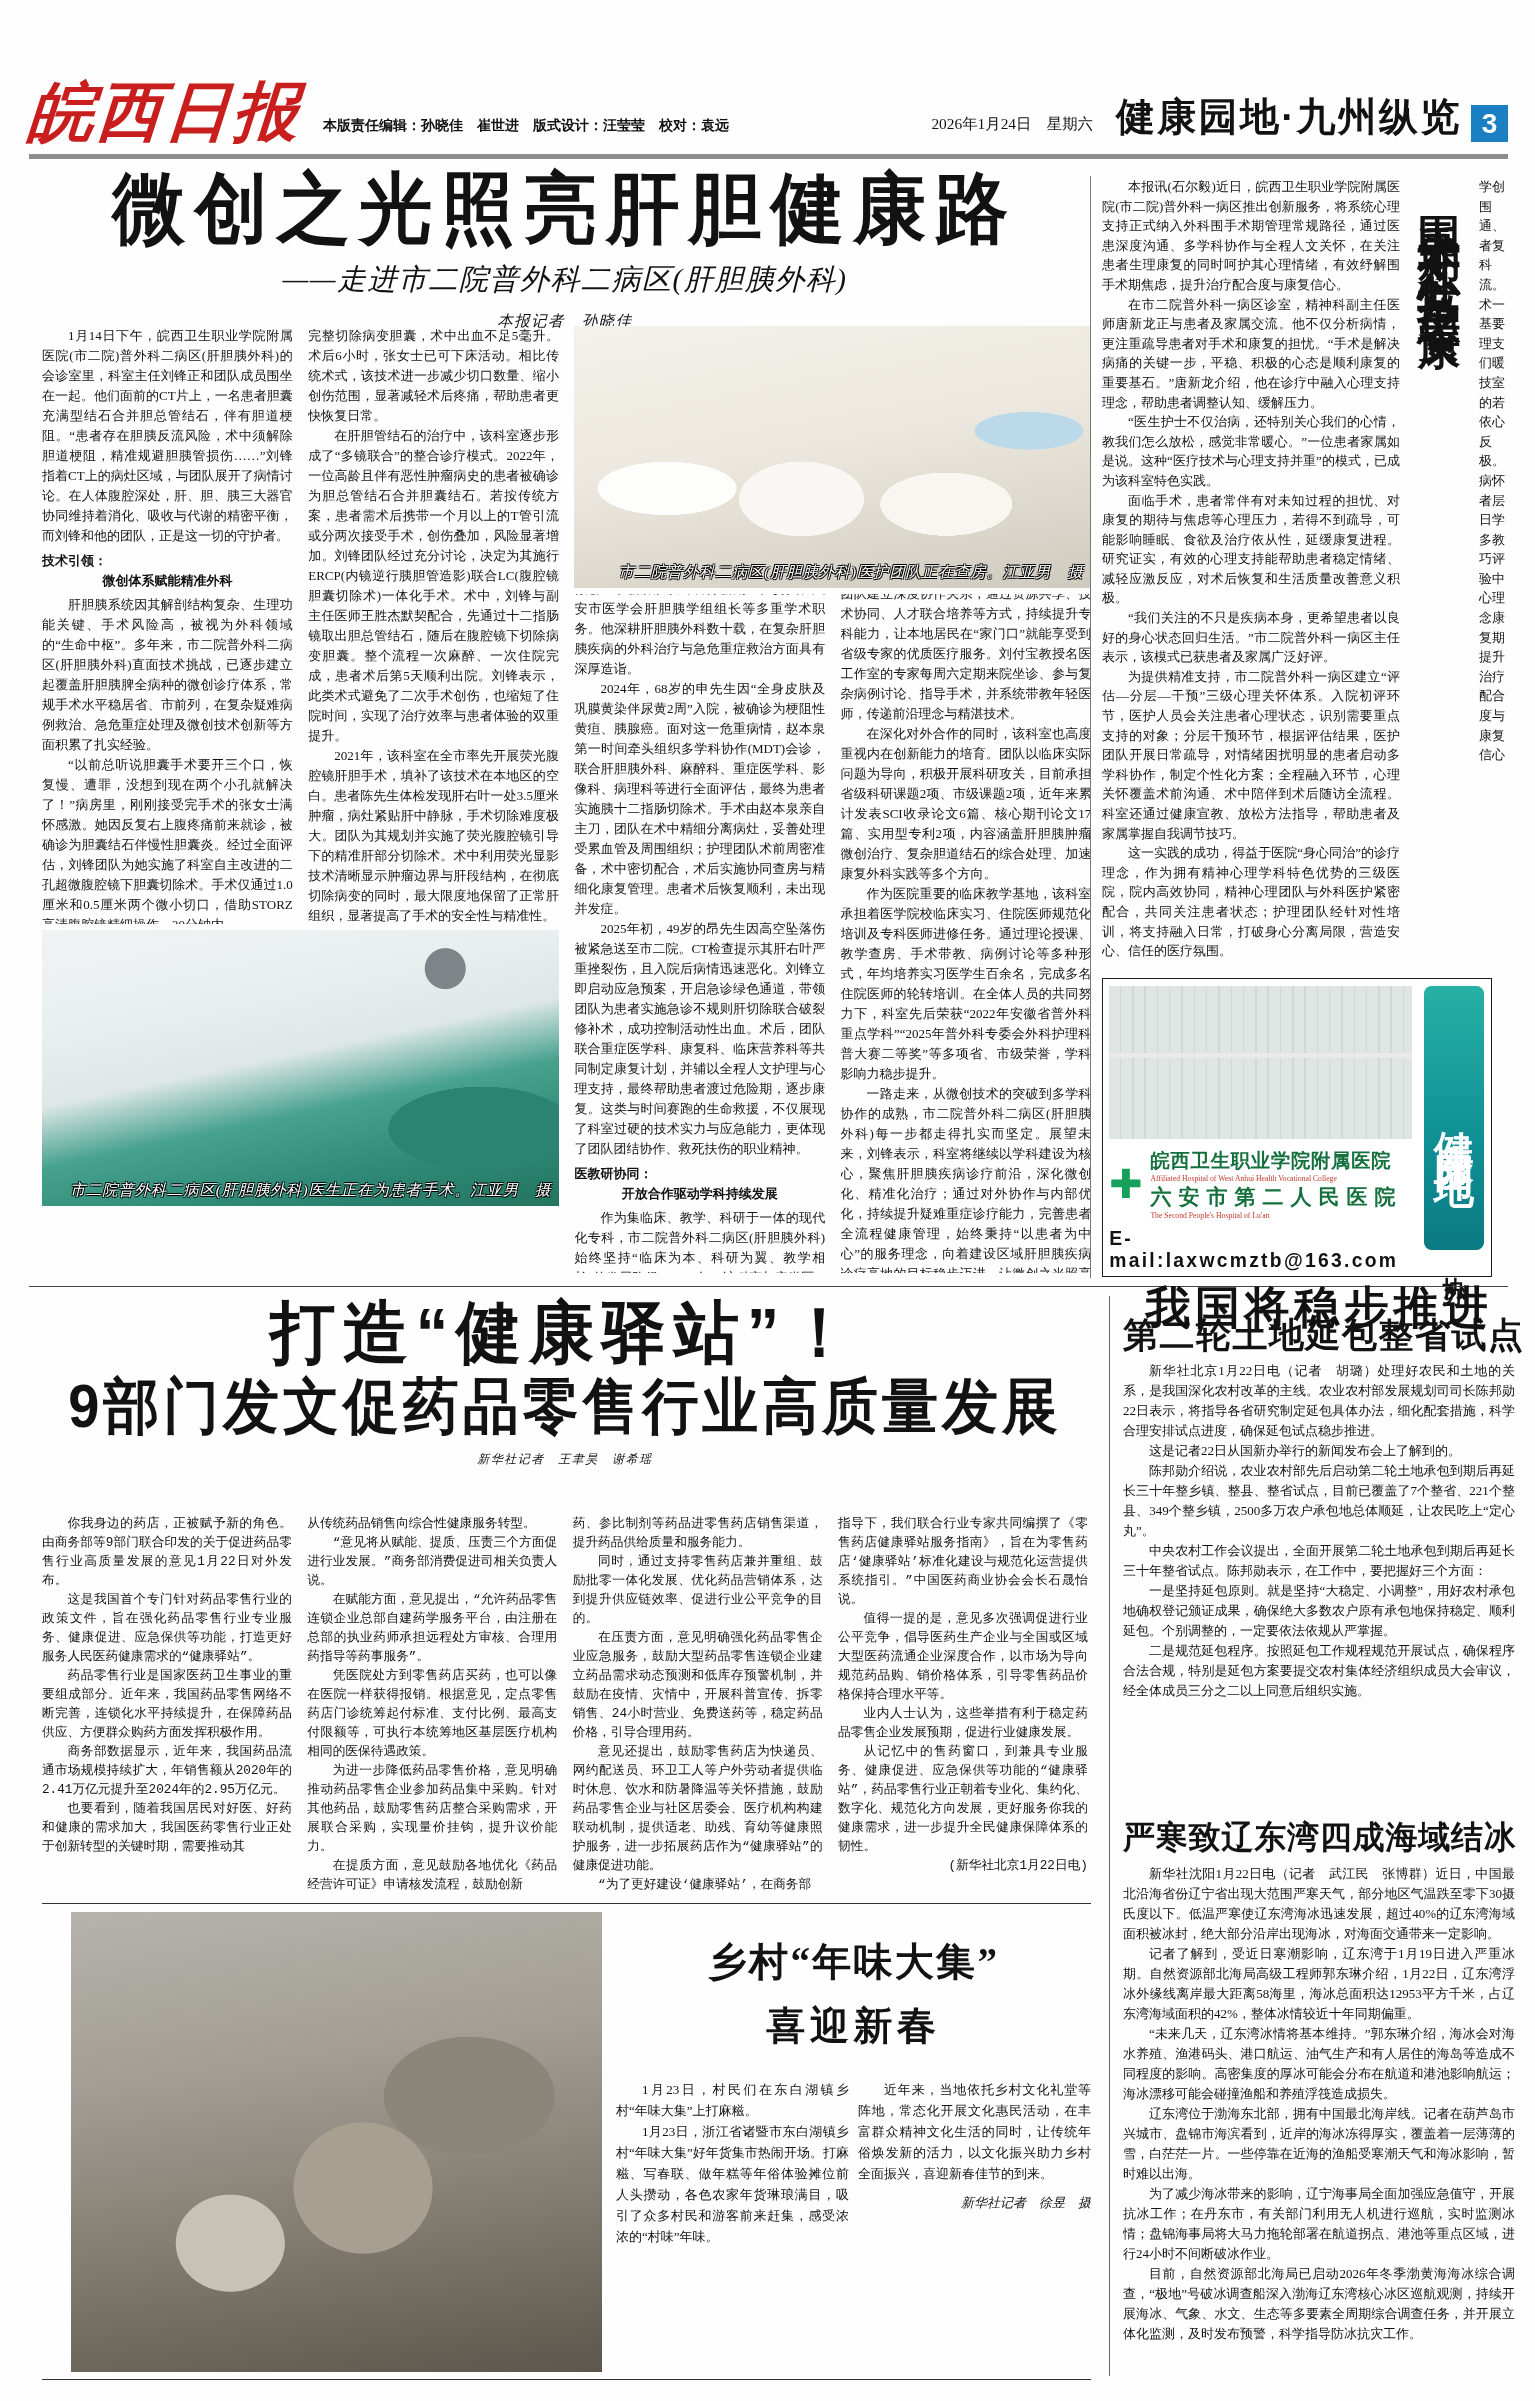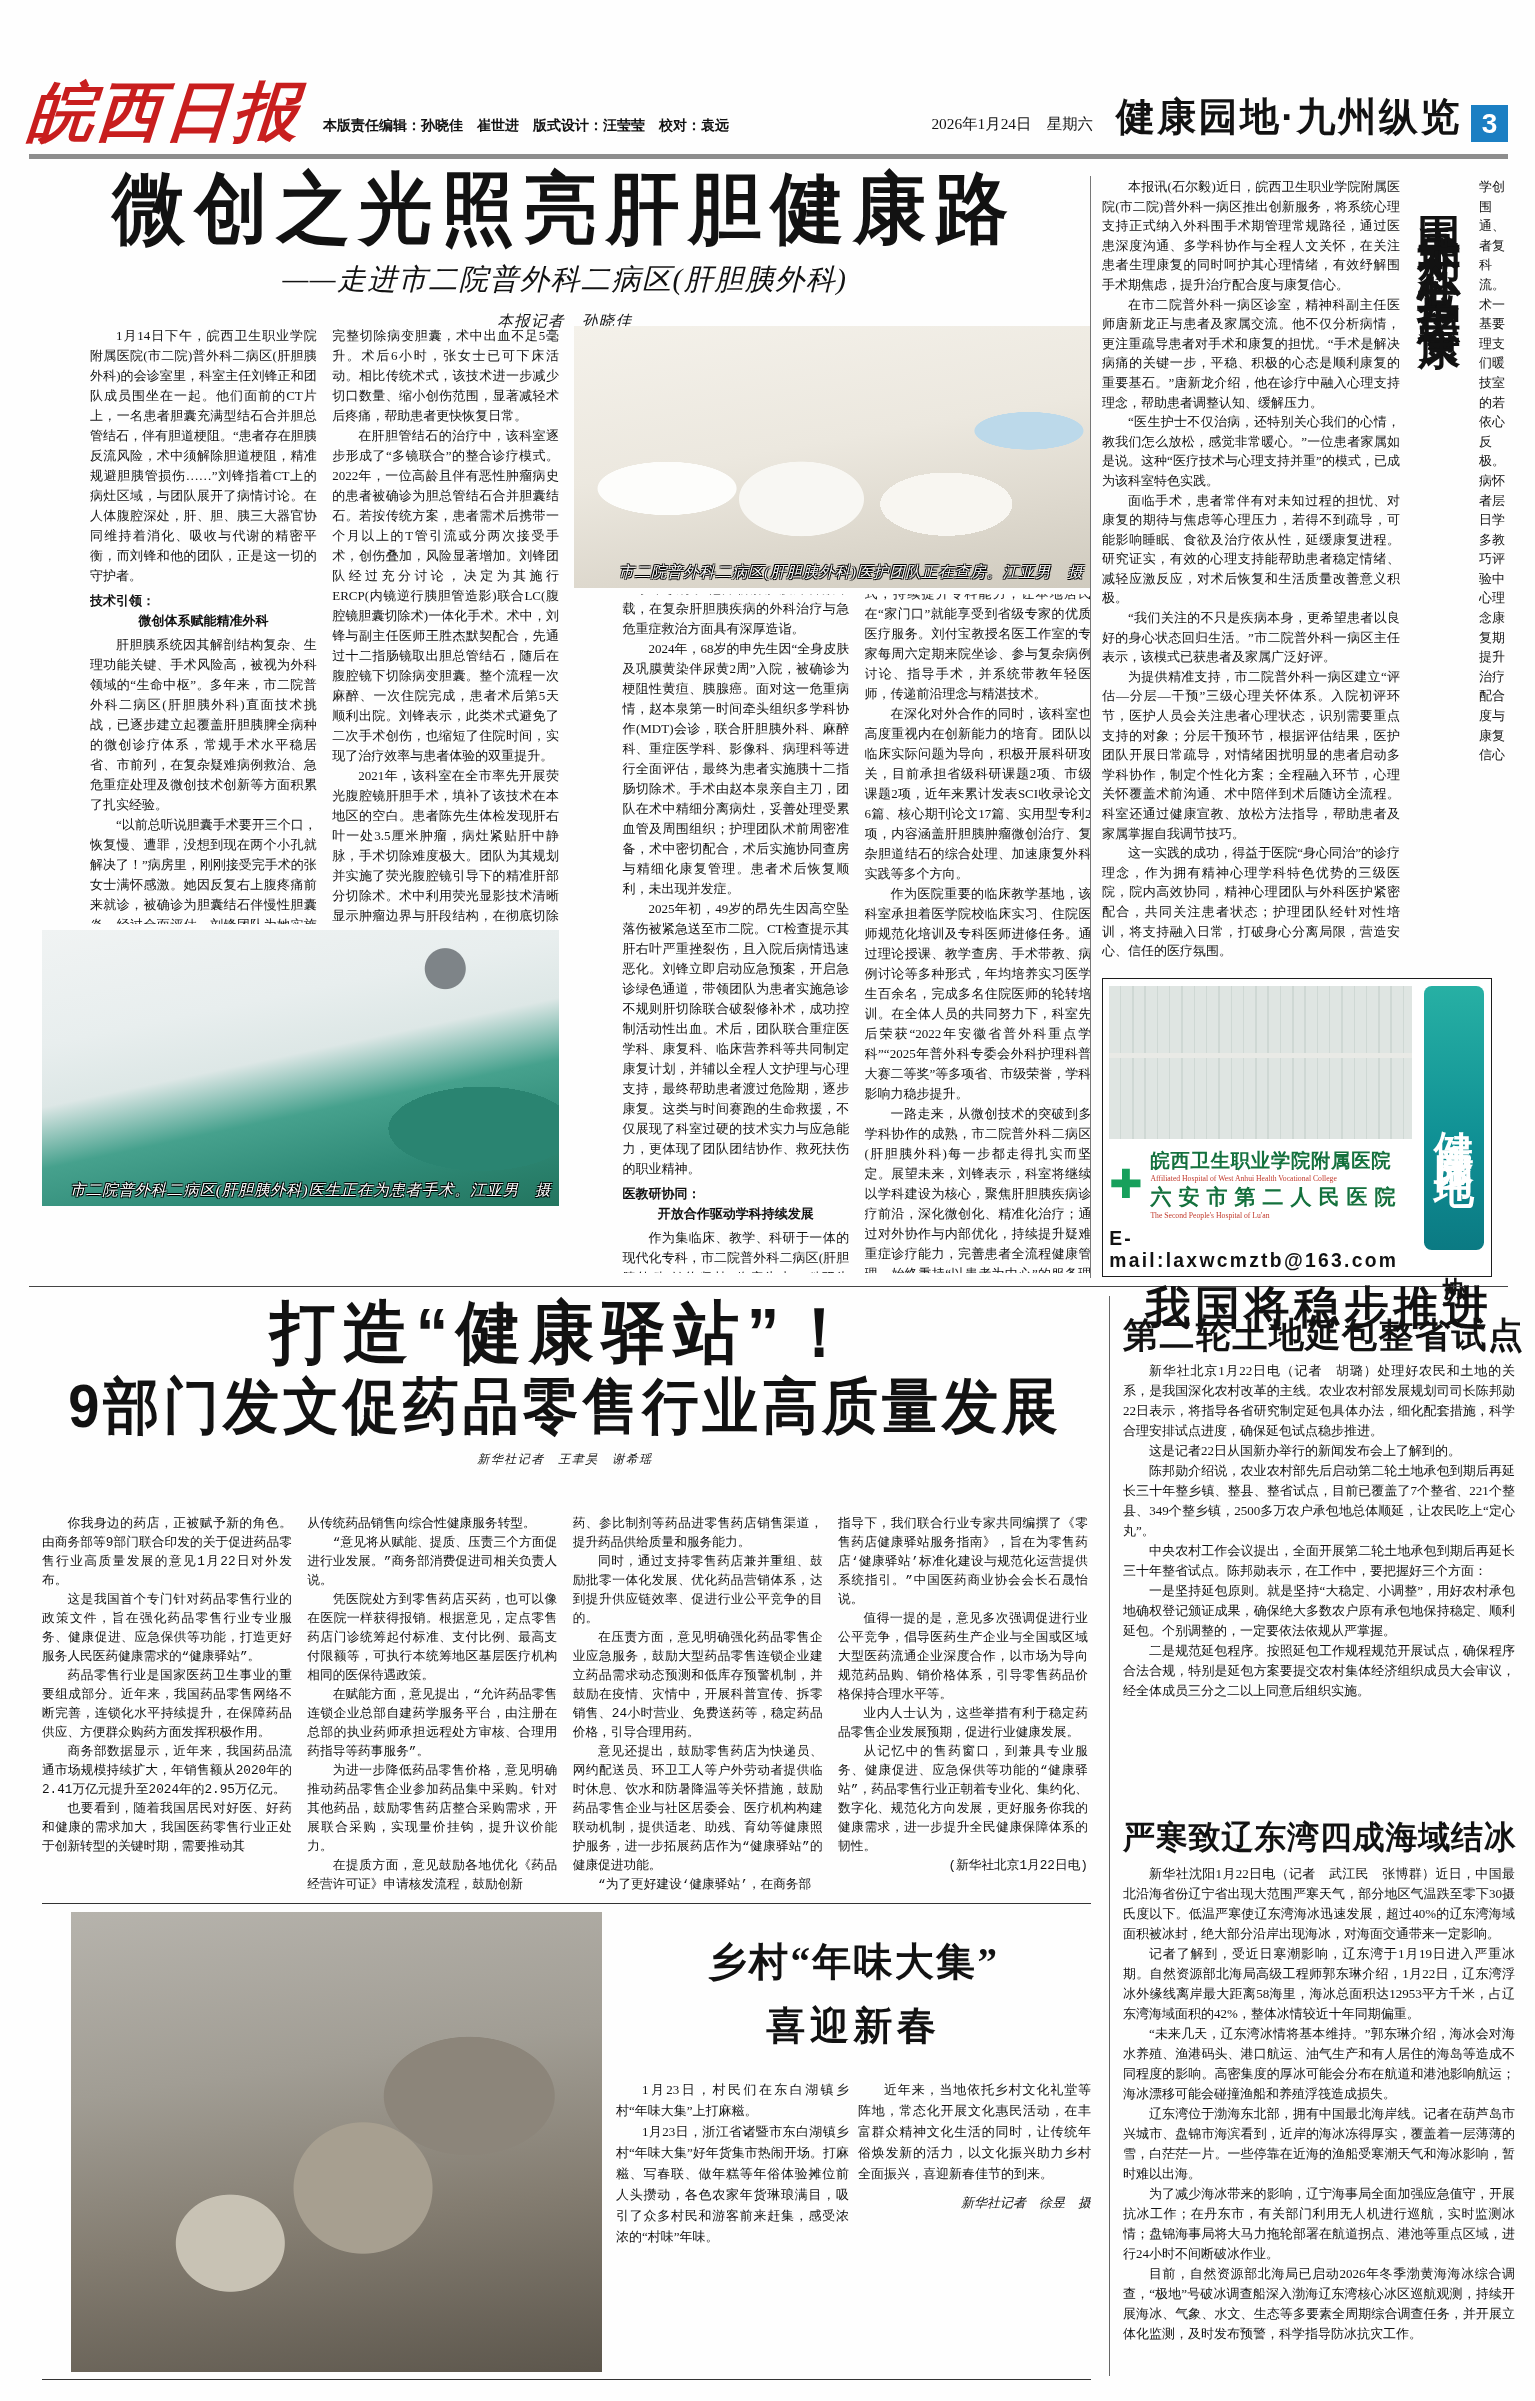--- a/index.html
+++ b/index.html
@@ -25,21 +25,21 @@
   
   .lead-head{position:absolute;left:42px;top:171px;width:1046px;text-align:center;}
   .lead-head h1{margin:0;font-size:73px;font-weight:900;font-family:"Liberation Sans",sans-serif;
                 letter-spacing:9.3px;line-height:1.05;transform:scaleY(1.06);white-space:nowrap;}
   .lead-sub{font-size:29px;margin-top:12.3px;font-style:italic;letter-spacing:1.5px;}
   .lead-byline{font-size:15.4px;margin-top:10.8px;font-style:italic;letter-spacing:1.5px;}
 
   .lead-body{position:absolute;left:42px;top:326px;width:1046px;height:955px;display:flex;gap:15.4px;
              font-size:13px;line-height:20px;text-align:justify;}
   .colpair{width:517px;display:flex;flex-direction:column;}
-  .pair-cols{display:flex;gap:15.4px;overflow:hidden;margin-left:48px;}
+  .pair-cols{display:flex;gap:15.4px;overflow:hidden;}
   .pair12 .pair-cols{height:598px;}
   .pair34 .pair-cols{height:679px;margin-top:6.2px;align-items:center;}
   .ncol{width:251px;overflow:hidden;}
   .lead-body p,.mid-body p,.land p,.ice p,.market-cols p,.psy-text p{margin:0;text-indent:2em;}
   .noindent{text-indent:0 !important;}
   .subA{font-weight:bold;text-indent:0 !important;margin-top:4.6px !important;font-family:"Liberation Sans",sans-serif;}
   .subB{font-weight:bold;text-align:center;text-indent:0 !important;margin-bottom:4.6px !important;
         font-family:"Liberation Sans",sans-serif;}
 
   .photo{position:relative;overflow:hidden;}
@@ -250,22 +250,22 @@
     <div class="mcol" data-name="pharmacy-column-1">
       <p data-name="paragraph">你我身边的药店，正被赋予新的角色。由商务部等9部门联合印发的关于促进药品零售行业高质量发展的意见1月22日对外发布。</p>
       <p data-name="paragraph">这是我国首个专门针对药品零售行业的政策文件，旨在强化药品零售行业专业服务、健康促进、应急保供等功能，打造更好服务人民医药健康需求的“健康驿站”。</p>
       <p data-name="paragraph">药品零售行业是国家医药卫生事业的重要组成部分。近年来，我国药品零售网络不断完善，连锁化水平持续提升，在保障药品供应、方便群众购药方面发挥积极作用。</p>
       <p data-name="paragraph">商务部数据显示，近年来，我国药品流通市场规模持续扩大，年销售额从2020年的2.41万亿元提升至2024年的2.95万亿元。</p>
       <p data-name="paragraph">也要看到，随着我国居民对好医、好药和健康的需求加大，我国医药零售行业正处于创新转型的关键时期，需要推动其</p>
     </div>
     <div class="mcol" data-name="pharmacy-column-2">
       <p class="noindent" data-name="paragraph">从传统药品销售向综合性健康服务转型。</p>
       <p data-name="paragraph">“意见将从赋能、提质、压责三个方面促进行业发展。”商务部消费促进司相关负责人说。</p>
+      <p data-name="paragraph">在赋能方面，意见提出，“允许药品零售连锁企业总部自建药学服务平台，由注册在总部的执业药师承担远程处方审核、合理用药指导等药事服务”。</p>
       <p data-name="paragraph">凭医院处方到零售药店买药，也可以像在医院一样获得报销。根据意见，定点零售药店门诊统筹起付标准、支付比例、最高支付限额等，可执行本统筹地区基层医疗机构相同的医保待遇政策。</p>
-      <p data-name="paragraph">在赋能方面，意见提出，“允许药品零售连锁企业总部自建药学服务平台，由注册在总部的执业药师承担远程处方审核、合理用药指导等药事服务”。</p>
       <p data-name="paragraph">为进一步降低药品零售价格，意见明确推动药品零售企业参加药品集中采购。针对其他药品，鼓励零售药店整合采购需求，开展联合采购，实现量价挂钩，提升议价能力。</p>
       <p data-name="paragraph">在提质方面，意见鼓励各地优化《药品经营许可证》申请核发流程，鼓励创新</p>
     </div>
     <div class="mcol" data-name="pharmacy-column-3">
       <p class="noindent" data-name="paragraph">药、参比制剂等药品进零售药店销售渠道，提升药品供给质量和服务能力。</p>
       <p data-name="paragraph">同时，通过支持零售药店兼并重组、鼓励批零一体化发展、优化药品营销体系，达到提升供应链效率、促进行业公平竞争的目的。</p>
       <p data-name="paragraph">在压责方面，意见明确强化药品零售企业应急服务，鼓励大型药品零售连锁企业建立药品需求动态预测和低库存预警机制，并鼓励在疫情、灾情中，开展科普宣传、拆零销售、24小时营业、免费送药等，稳定药品价格，引导合理用药。</p>
       <p data-name="paragraph">意见还提出，鼓励零售药店为快递员、网约配送员、环卫工人等户外劳动者提供临时休息、饮水和防暑降温等关怀措施，鼓励药品零售企业与社区居委会、医疗机构构建联动机制，提供适老、助残、育幼等健康照护服务，进一步拓展药店作为“健康驿站”的健康促进功能。</p>
       <p data-name="paragraph">“为了更好建设‘健康驿站’，在商务部</p>
     </div>

